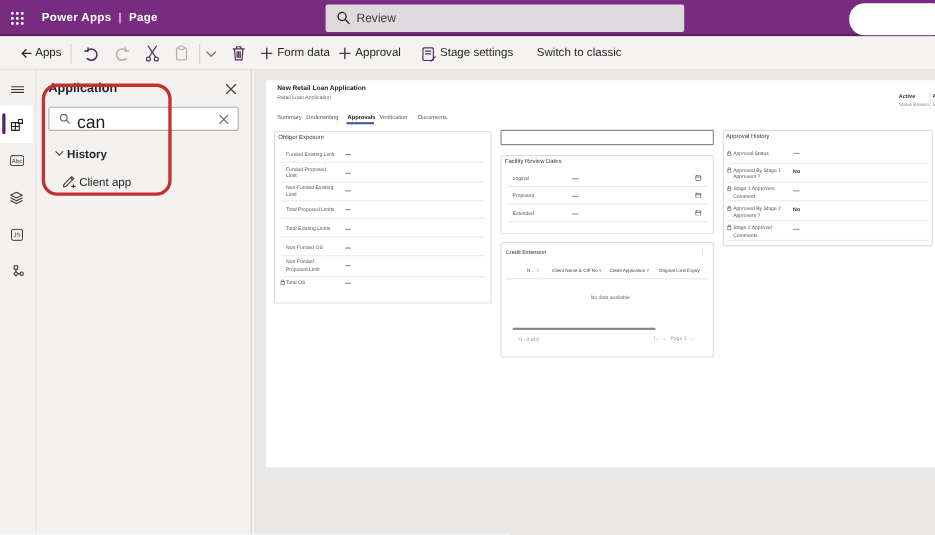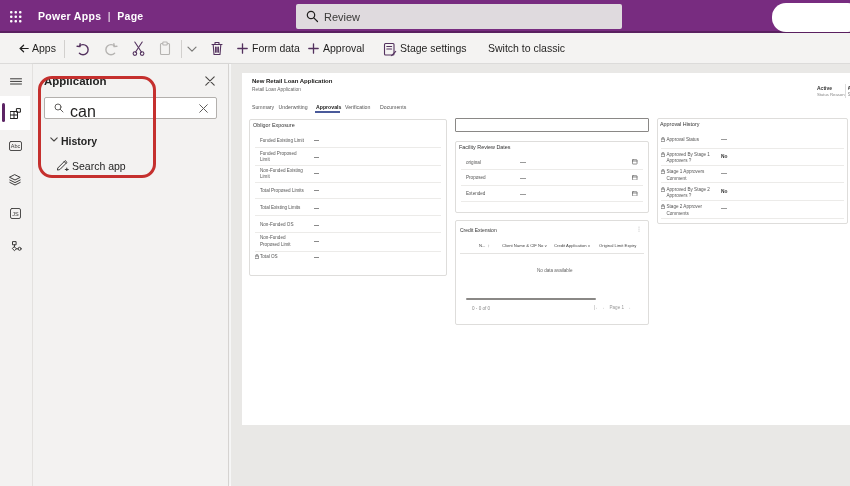--- a/index.html
+++ b/index.html
@@ -173,21 +173,21 @@
     <path class="ic" stroke="#484644" stroke-width="1.1" d="M0.8 0.8 L4 4 L7.2 0.8"></path>
   </svg>
 <div class="abs" style="left:61px;top:134.5px;font-size:10.5px;font-weight:bold;color:#242424">History</div>
 <svg class="abs" style="left:57px;top:158px" width="13" height="13" viewBox="0 0 13 13">
     <g class="ic" stroke="#3b3a39" stroke-width="1">
       <path d="M1 9.8 L8.2 2.6 L10 4.4 L2.8 11.6 L0.8 12 Z"></path>
       <path d="M7.2 3.6 L9 5.4"></path>
       <path d="M9.8 10 V13 M8.3 11.5 H11.3" stroke-width="1.1"></path>
     </g>
   </svg>
-<div class="abs" style="left:72px;top:160px;font-size:10.5px;color:#242424">Search app</div>
+<div class="abs" style="left:72px;top:160px;font-size:10.5px;color:#242424">Client app</div>
 
 <div class="abs" style="left:231px;top:64px;width:619px;height:422px;background:#e9e8e6"></div>
 <div class="abs" style="left:242px;top:73px;width:608px;height:352px;background:#fff" id="card">
 
   <div class="abs" style="left:10px;top:5px;font-size:6px;font-weight:bold;color:#1b1a19">New Retail Loan Application</div>
   <div class="abs" style="left:10px;top:14px;font-size:4.8px;color:#666">Retail Loan Application</div>
   <div class="abs" style="left:575px;top:11.5px;font-size:5px;font-weight:bold;color:#333">Active</div>
   <div class="abs" style="left:575px;top:18.5px;font-size:4.3px;color:#888;letter-spacing:-0.05px">Status Reason</div>
   <div class="abs" style="left:603px;top:11px;width:1px;height:14px;background:#ddd"></div>
   <div class="abs" style="left:605.5px;top:12px;font-size:5px;font-weight:bold;color:#333;width:3px;overflow:hidden">A</div>

